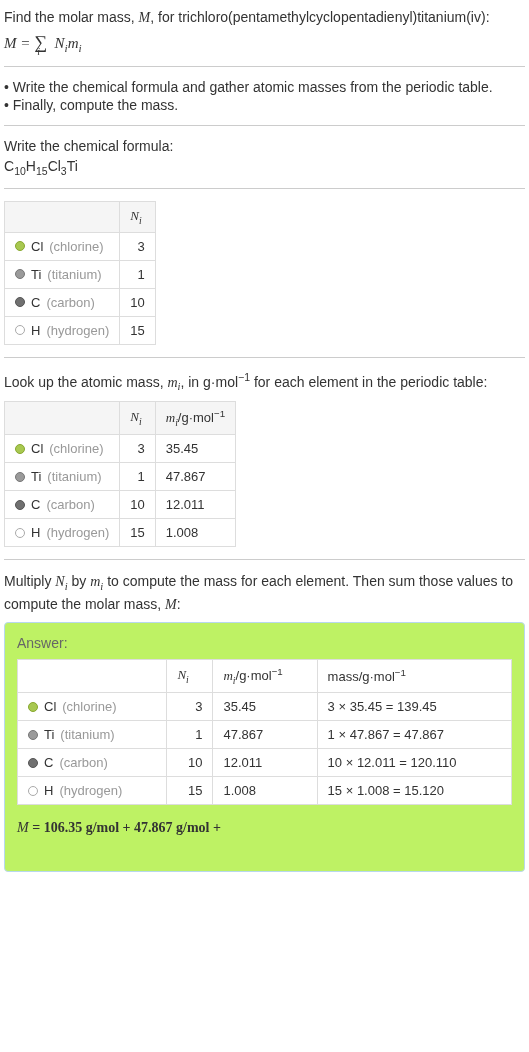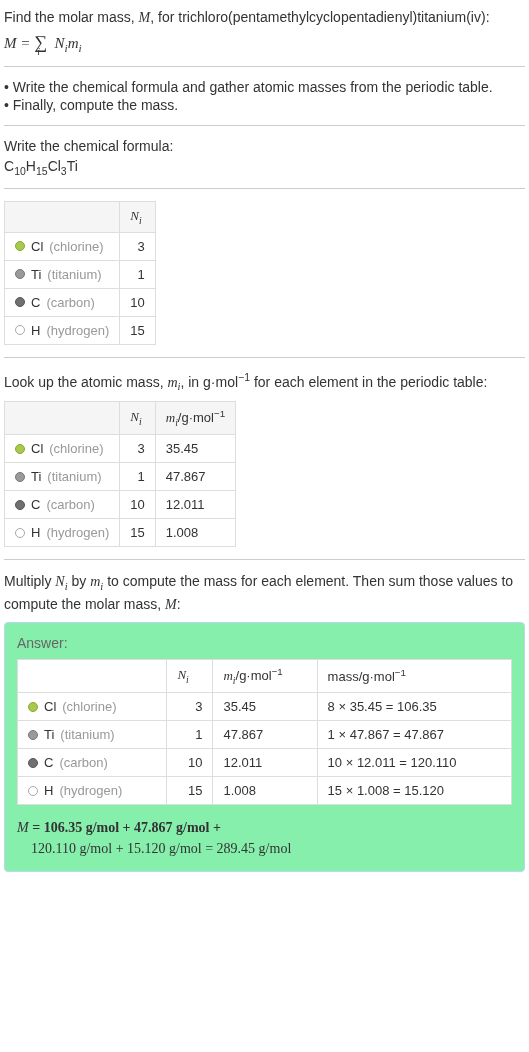--- a/index.html
+++ b/index.html
@@ -68,21 +68,21 @@
     .element-dot {
       width: 10px;
       height: 10px;
       border-radius: 50%;
       flex-shrink: 0;
     }
     .element-name {
       color: #999;
     }
     .answer-box {
-      background: #86efac;
+      background: #bef264;
       border: 1px solid #b8d8ee;
       border-radius: 4px;
       padding: 12px;
       margin-top: 8px;
     }
     .answer-label {
       color: #666;
       margin-bottom: 8px;
     }
     .answer-box table {
@@ -274,21 +274,21 @@
       <tr>
         <td>
               <div class="element-cell">
                 <div class="element-dot" style="background:#a8c850;border:1px solid #88a830;"></div>
                 <span>Cl</span> 
                 <span class="element-name">(chlorine)</span>
               </div>
             </td>
         <td class="num">3</td>
         <td>35.45</td>
-        <td>8 × 35.45 = 106.35</td>
+        <td>3 × 35.45 = 139.45</td>
       </tr>
       <tr>
         <td>
               <div class="element-cell">
                 <div class="element-dot" style="background:#9a9a9a;border:1px solid #777;"></div>
                 <span>Ti</span> 
                 <span class="element-name">(titanium)</span>
               </div>
             </td>
         <td class="num">1</td>
@@ -316,16 +316,16 @@
               </div>
             </td>
         <td class="num">15</td>
         <td>1.008</td>
         <td>15 × 1.008 = 15.120</td>
       </tr>
     </tbody>
       </table>
     <div class="final-calc">
       <span>M</span><span style="font-style:normal;font-weight:bold;"> = 106.35 g/mol + 47.867 g/mol +</span><br>
-      &nbsp;&nbsp;&nbsp;&nbsp;<span style="font-style:normal;">120.110 g/mol + 15.120 g/mol = 289.45 g/mol</span>
+      &nbsp;&nbsp;&nbsp;&nbsp;
     </div>
   </div>
 </div>
 
 </body></html>

